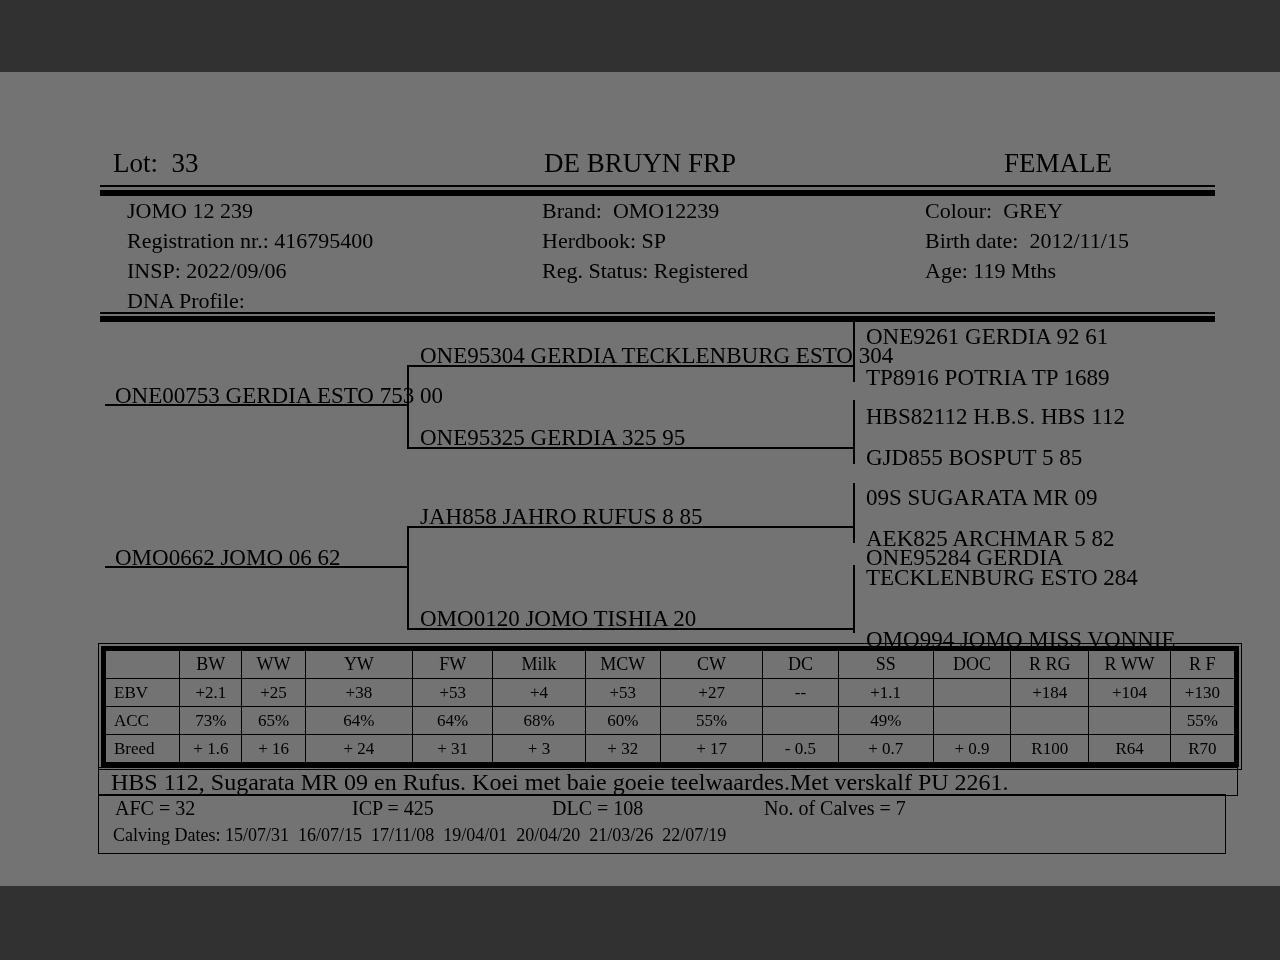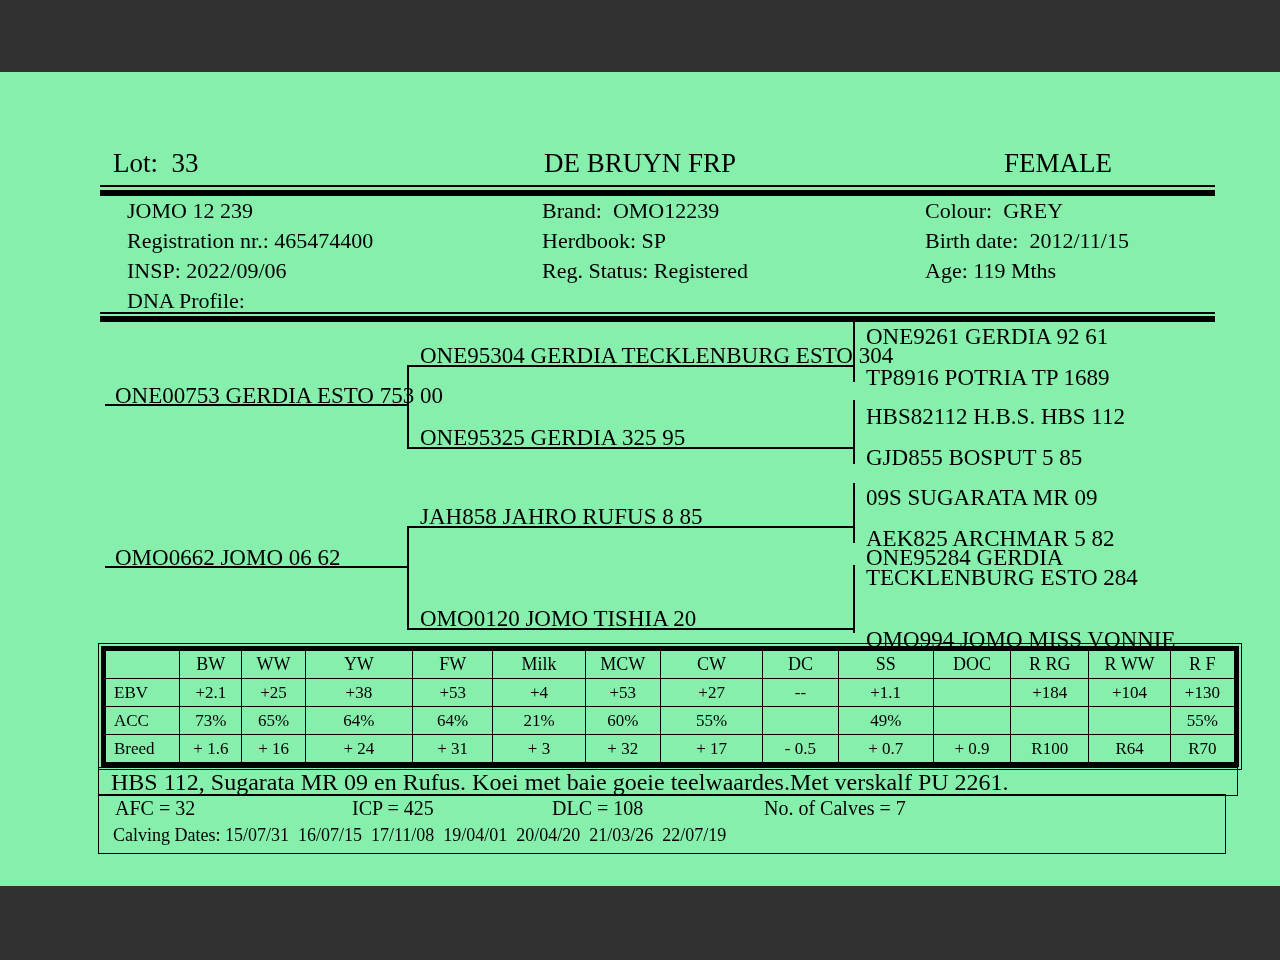--- a/index.html
+++ b/index.html
@@ -1,19 +1,19 @@
 <!DOCTYPE html>
 <html><head>
 <meta charset="utf-8">
 <style>
   html,body{margin:0;padding:0;}
   body{width:1280px;height:960px;background:#313131;overflow:hidden;}
   .bar-top{width:1280px;height:72px;background:#313131;}
   .bar-bottom{width:1280px;height:74px;background:#313131;}
-  #page{position:relative;width:1280px;height:814px;background:#86efac;color:#000;
+  #page{position:relative;width:1280px;height:814px;background:#737373;color:#000;
         font-family:"Liberation Serif", serif;}
   .abs{position:absolute;}
   .hl{position:absolute;background:#000;height:2px;}
   .vl{position:absolute;background:#000;width:2px;}
   .hdr{position:absolute;font-size:27px;white-space:pre;}
   .info{position:absolute;font-size:22px;white-space:pre;}
   .ped{position:absolute;font-size:23px;white-space:nowrap;}
   .ped.wrap{white-space:normal;width:350px;line-height:20px;}
   
   .tbl-outer{position:absolute;left:98px;top:571px;width:1138px;border:1px solid #000;padding:2px;}
@@ -39,21 +39,21 @@
 <div id="page">
 
   <span class="hdr" style="left:113px;top:76px;">Lot:  33</span>
   <span class="hdr" style="left:0;right:0;top:76px;text-align:center;">DE BRUYN FRP</span>
   <span class="hdr" style="left:1004px;top:76px;">FEMALE</span>
 
   <div class="hl" style="left:100px;top:113px;width:1115px;"></div>
   <div class="hl" style="left:100px;top:118px;width:1115px;height:6px;"></div>
 
   <span class="info" style="left:127px;top:126px;">JOMO 12 239</span>
-  <span class="info" style="left:127px;top:156px;">Registration nr.: 465474400</span>
+  <span class="info" style="left:127px;top:156px;">Registration nr.: 416795400</span>
   <span class="info" style="left:127px;top:186px;">INSP: 2022/09/06</span>
   <span class="info" style="left:127px;top:216px;">DNA Profile:</span>
 
   <span class="info" style="left:542px;top:126px;">Brand:  OMO12239</span>
   <span class="info" style="left:542px;top:156px;">Herdbook: SP</span>
   <span class="info" style="left:542px;top:186px;">Reg. Status: Registered</span>
 
   <span class="info" style="left:925px;top:126px;">Colour:  GREY</span>
   <span class="info" style="left:925px;top:156px;">Birth date:  2012/11/15</span>
   <span class="info" style="left:925px;top:186px;">Age: 119 Mths</span>
@@ -146,21 +146,21 @@
           <td>+184</td>
           <td>+104</td>
           <td>+130</td>
         </tr>
         <tr>
           <td class="rowlab">ACC</td>
           <td>73%</td>
           <td>65%</td>
           <td>64%</td>
           <td>64%</td>
-          <td>21%</td>
+          <td>68%</td>
           <td>60%</td>
           <td>55%</td>
           <td></td>
           <td>49%</td>
           <td></td>
           <td></td>
           <td></td>
           <td>55%</td>
         </tr>
         <tr>

